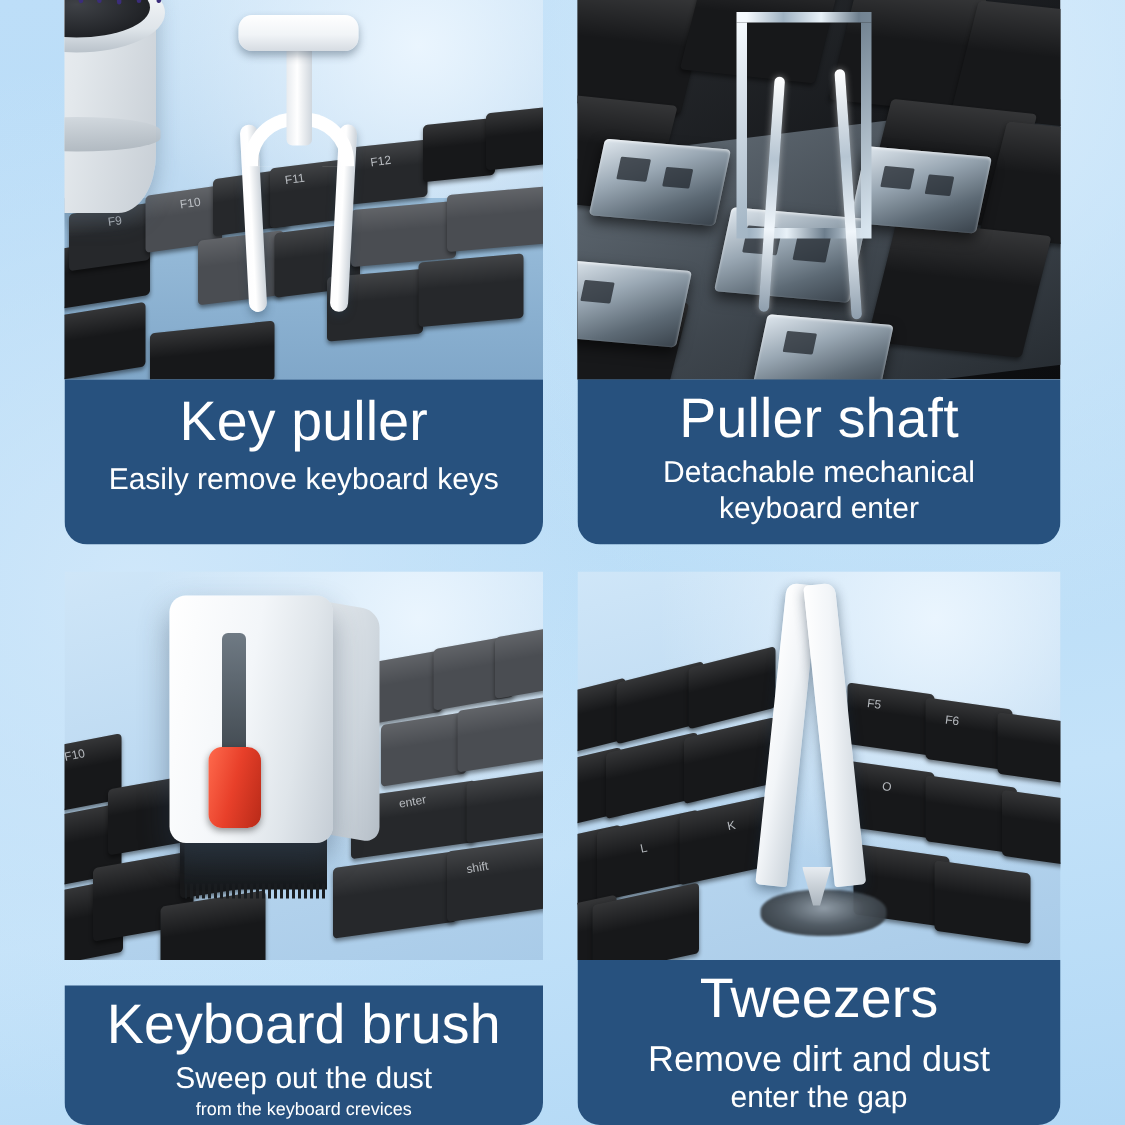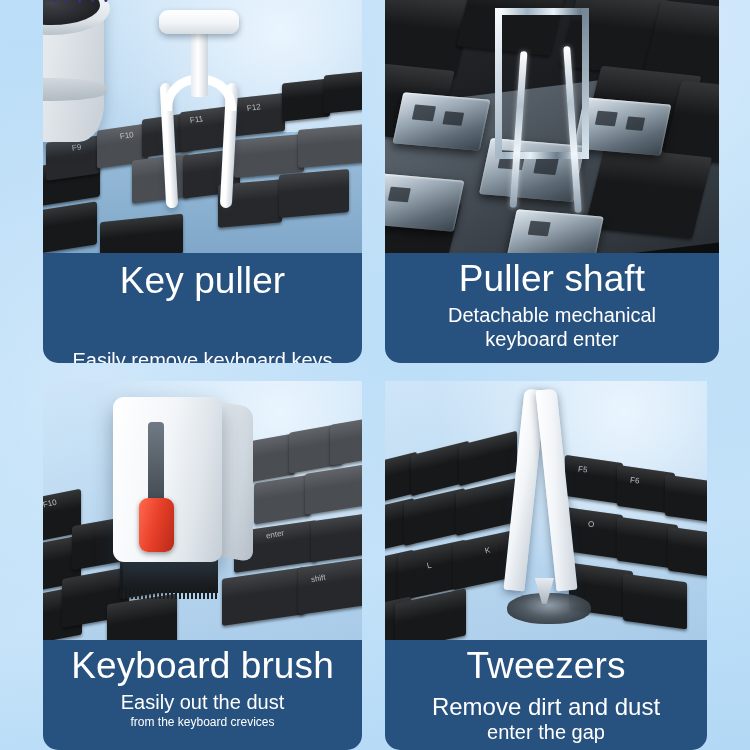--- a/index.html
+++ b/index.html
@@ -221,27 +221,27 @@
         <div class="p1-tool">
           <div class="p1-arm l"></div>
           <div class="p1-arm r"></div>
           <div class="p1-yoke"></div>
           <div class="p1-tool-stem"></div>
           <div class="p1-tool-top"></div>
         </div>
       </div>
     </div>
 
-    <div class="card-caption" style="height:110px;padding-top:8px;gap:40px;">
+    <div class="card-caption" style="height:110px;padding-top:8px;">
       <div class="cap-title" style="font-size:37px;">Key puller</div>
       <div class="cap-sub" style="font-size:20px;margin-top:9px;">Easily remove keyboard keys</div>
     </div>
   </div>
 
-  <div class="card" style="left:385px;top:0px;width:322px;height:363px;padding-left:12px;">
+  <div class="card" style="left:385px;top:0px;width:322px;height:363px;">
     <div class="card-media" style="height:253px;">
       <div class="scene">
         <div class="p2-bg"></div>
         <div class="p2-plate"></div>
 
         <div>
           <div class="kc d" style="left:-6%;top:-2%;width:30%;height:30%;transform:skew(-14deg,6deg);"></div>
           <div class="kc d" style="left:24%;top:-8%;width:28%;height:28%;transform:skew(-14deg,6deg);"></div>
           <div class="kc d" style="left:55%;top:-2%;width:27%;height:30%;transform:skew(-14deg,6deg);"></div>
           <div class="kc d" style="left:80%;top:2%;width:28%;height:30%;transform:skew(-14deg,6deg);"></div>
@@ -318,23 +318,23 @@
         <div>
           <div class="p3-bristles"></div>
           <div class="p3-side"></div>
           <div class="p3-body"></div>
           <div class="p3-slot"></div>
           <div class="p3-knob"></div>
         </div>
       </div>
     </div>
 
-    <div class="card-caption" style="height:110px;padding-top:6px;">
+    <div class="card-caption" style="height:93px;padding-top:6px;">
       <div class="cap-title" style="font-size:37px;">Keyboard brush</div>
-      <div class="cap-sub" style="font-size:20px;margin-top:6px;">Easily out the dust</div>
+      <div class="cap-sub" style="font-size:20px;margin-top:6px;">Sweep out the dust</div>
       <div class="cap-sub" style="font-size:12px;">from the keyboard crevices</div>
     </div>
   </div>
 
   <div class="card" style="left:385px;top:381px;width:322px;height:369px;">
     <div class="card-media" style="height:259px;">
       <div class="scene">
         <div class="sky"></div>
 
         <div>

